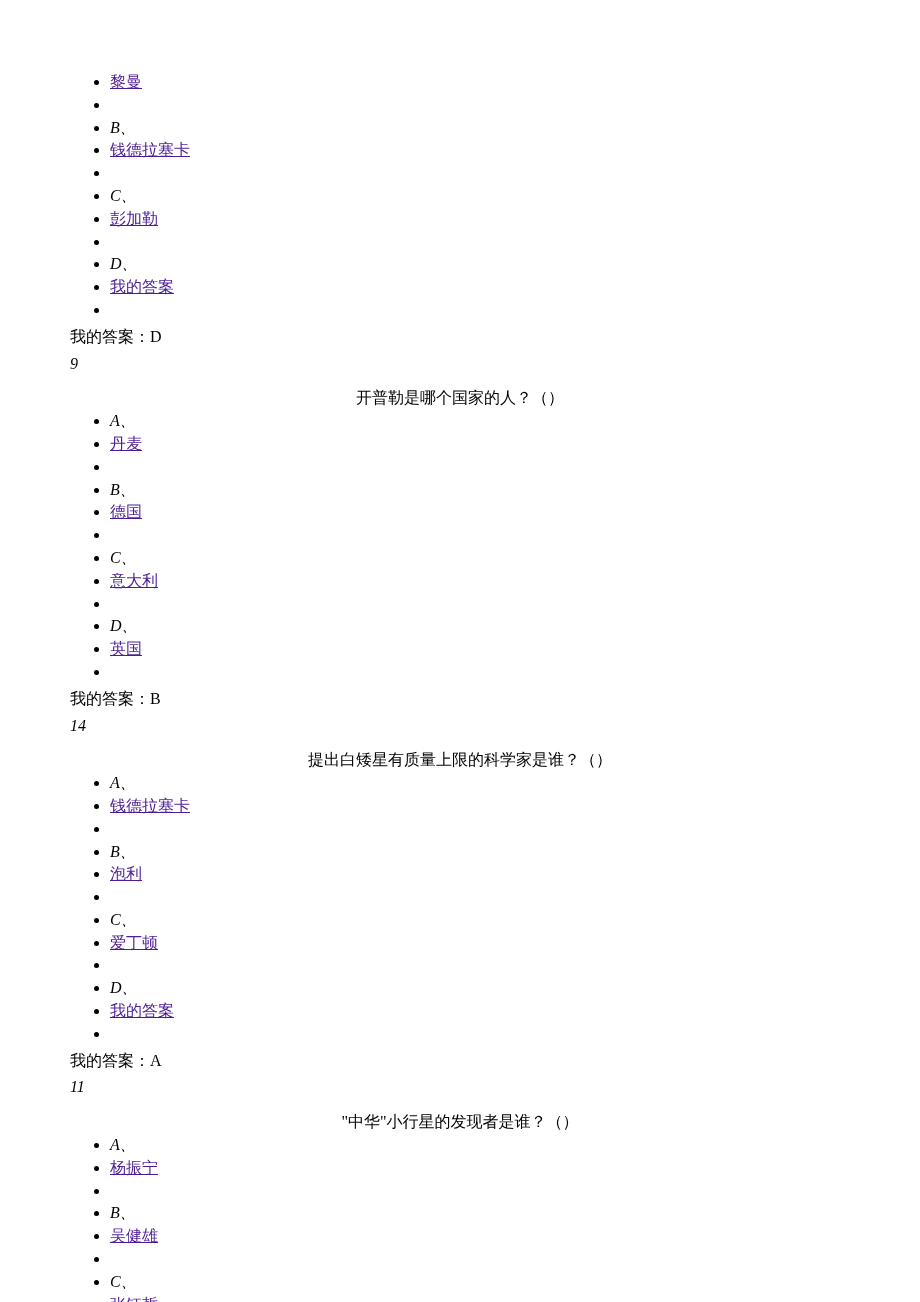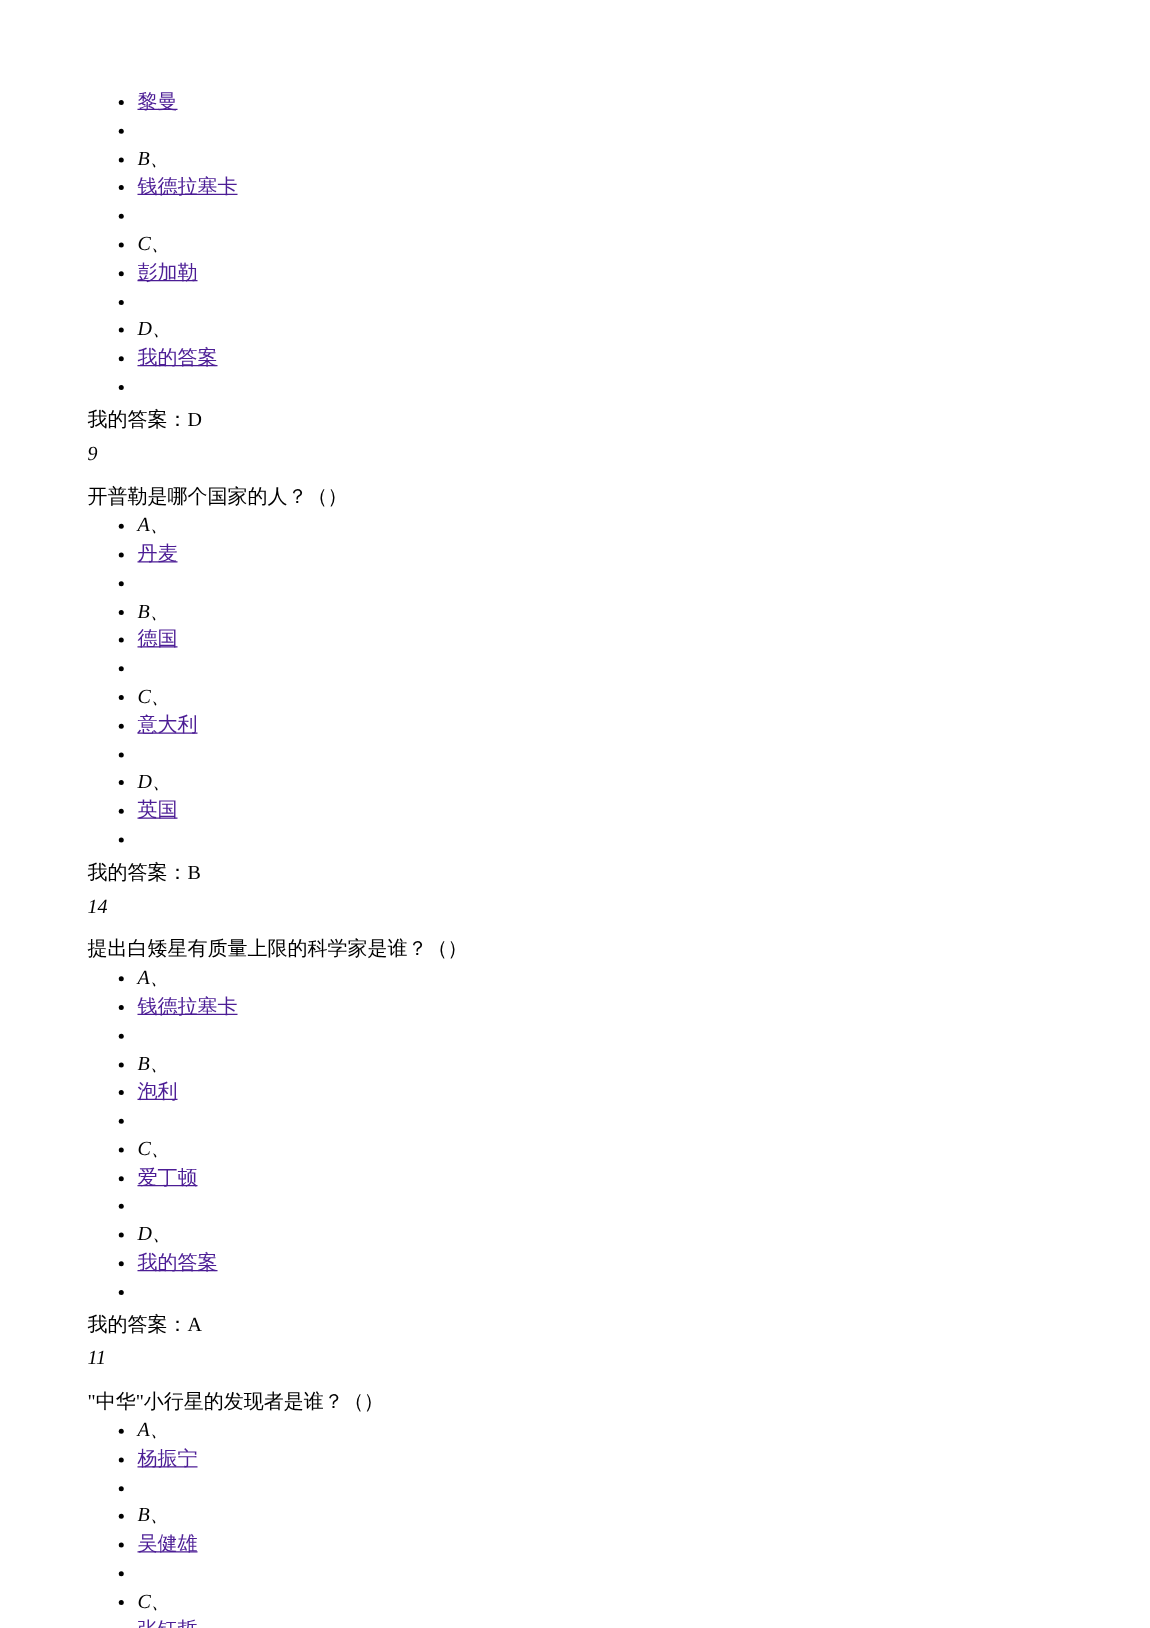--- a/index.html
+++ b/index.html
@@ -33,20 +33,21 @@
     line-height: 1.3;
   }
   .qnum {
     font-style: italic;
     margin: 2px 0;
     line-height: 1.3;
   }
   .prompt {
     margin: 14px 0 2px 0;
     line-height: 1.3;
+    text-align: center;
   }
   li.blank {
     min-height: 1em;
   }
 </style>
 </head>
 <body>
 
 <ul>
   <li><a href="#">黎曼</a></li>

